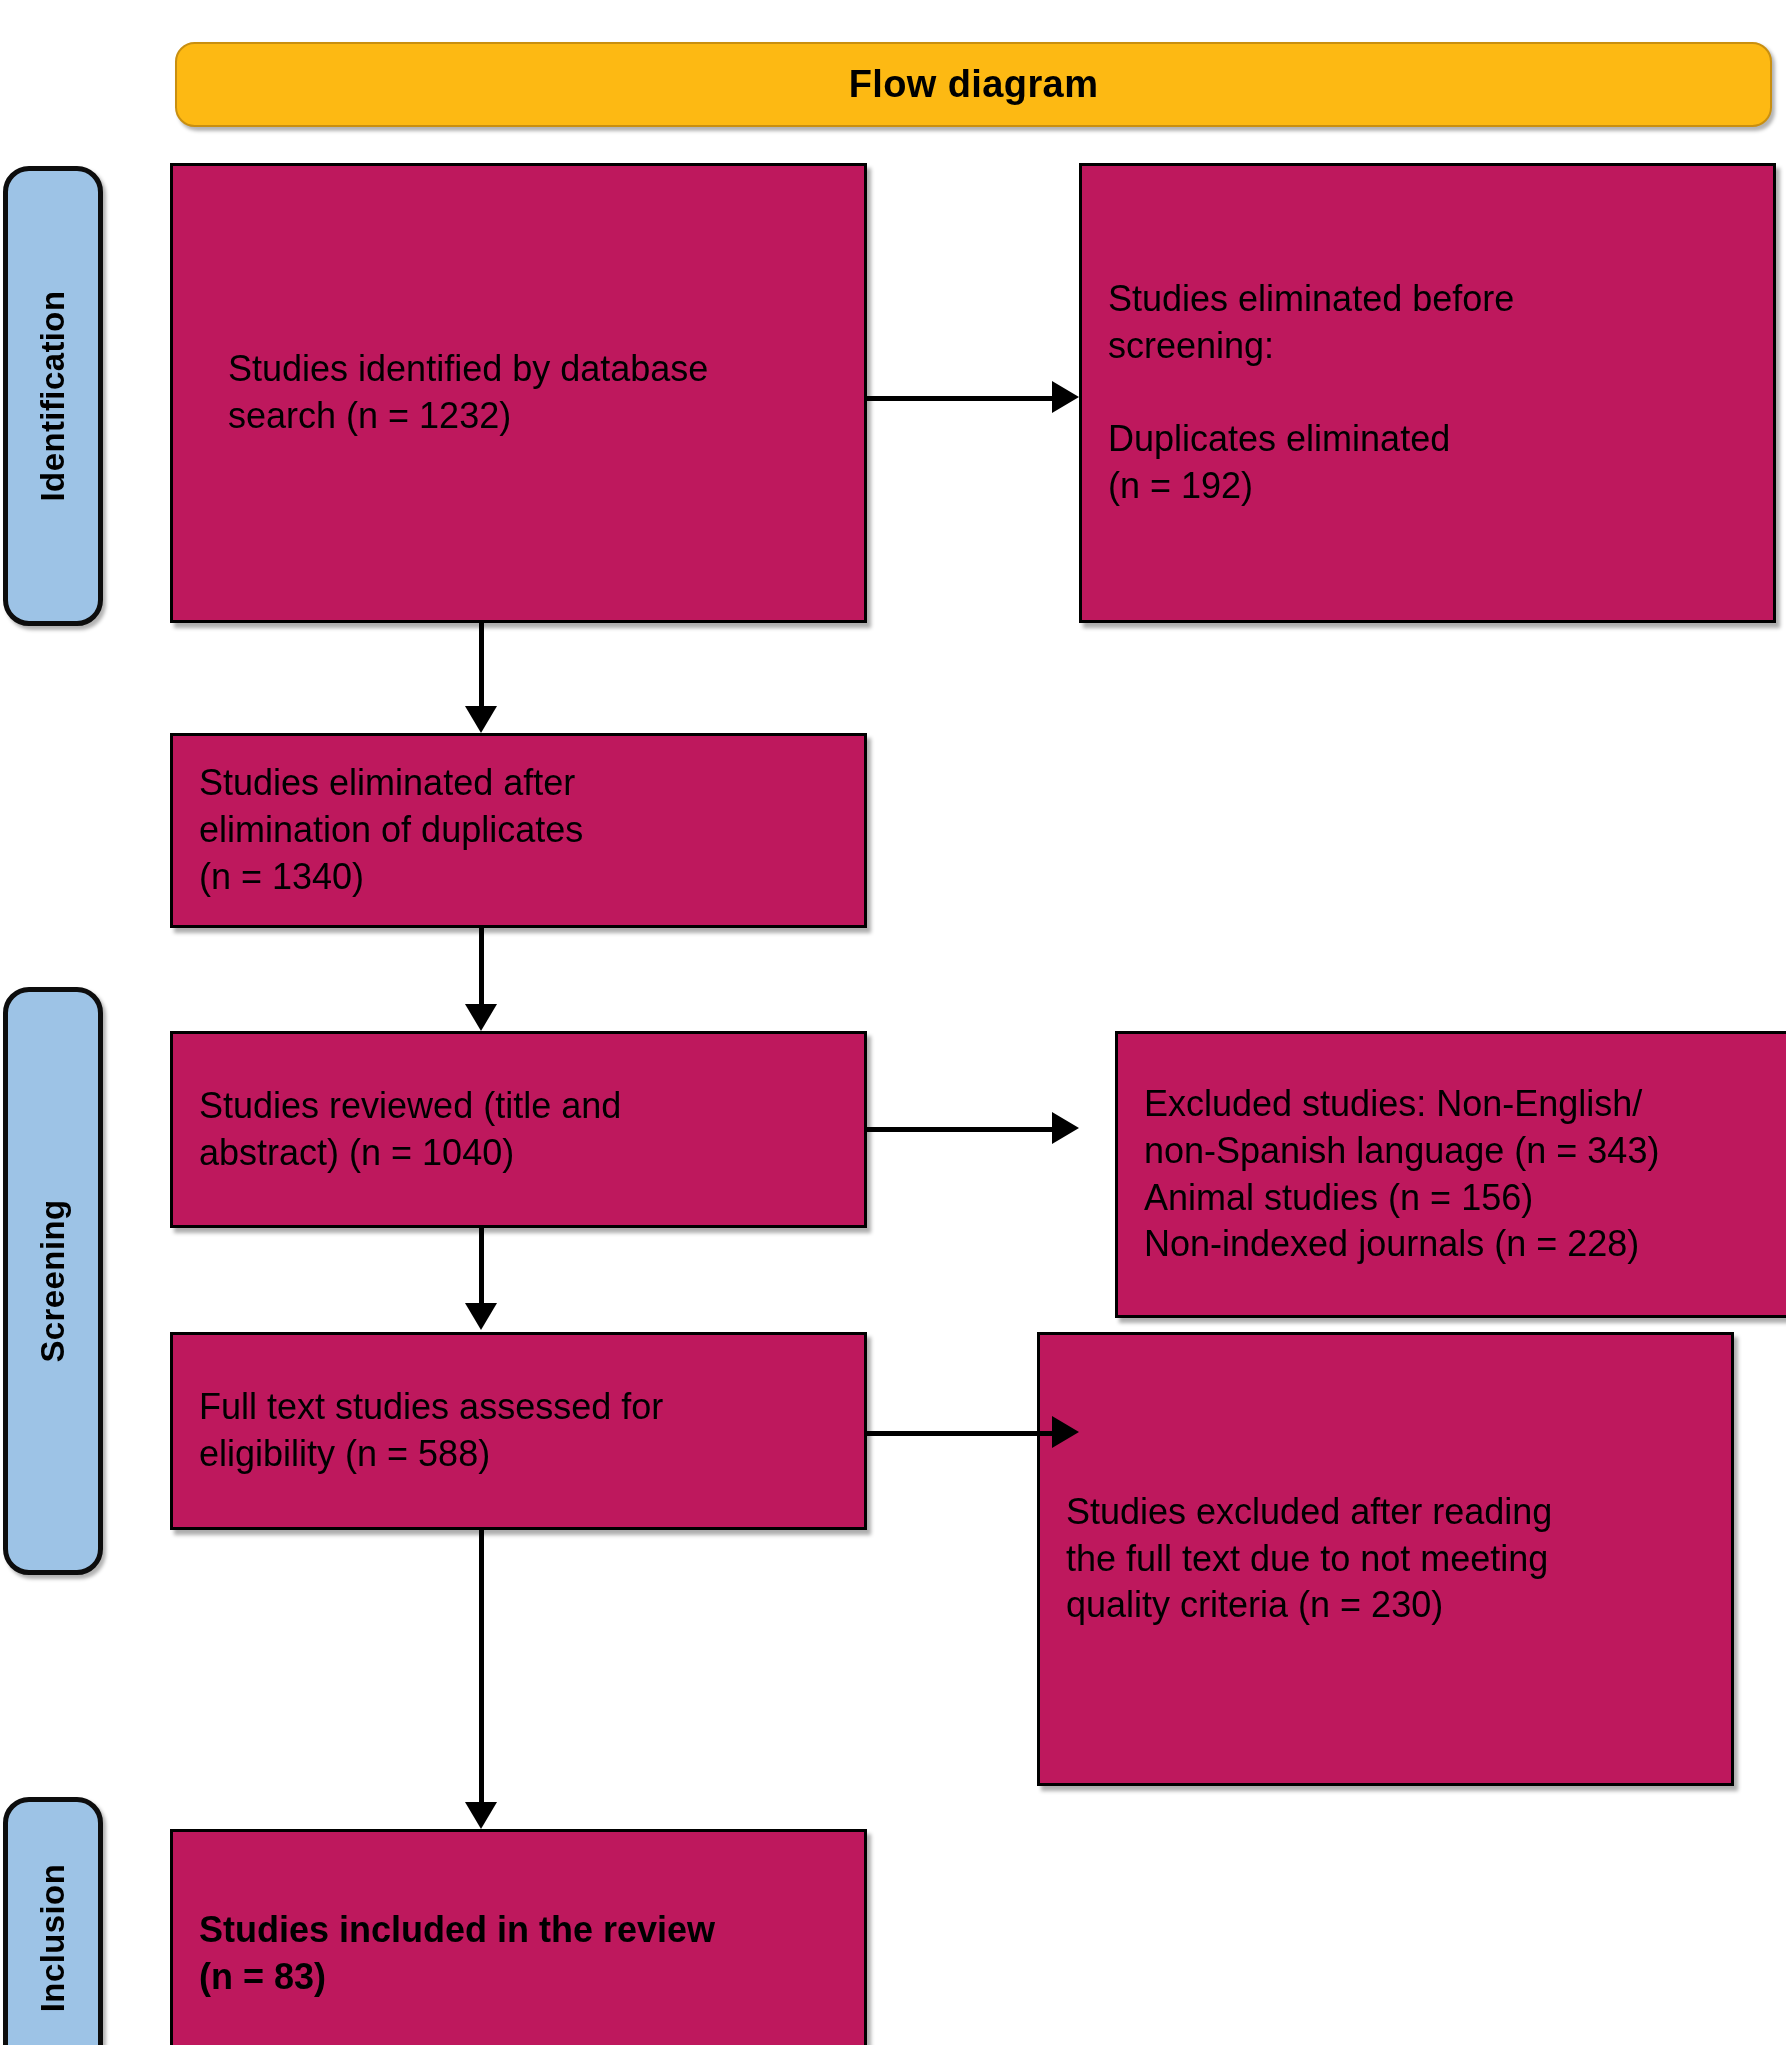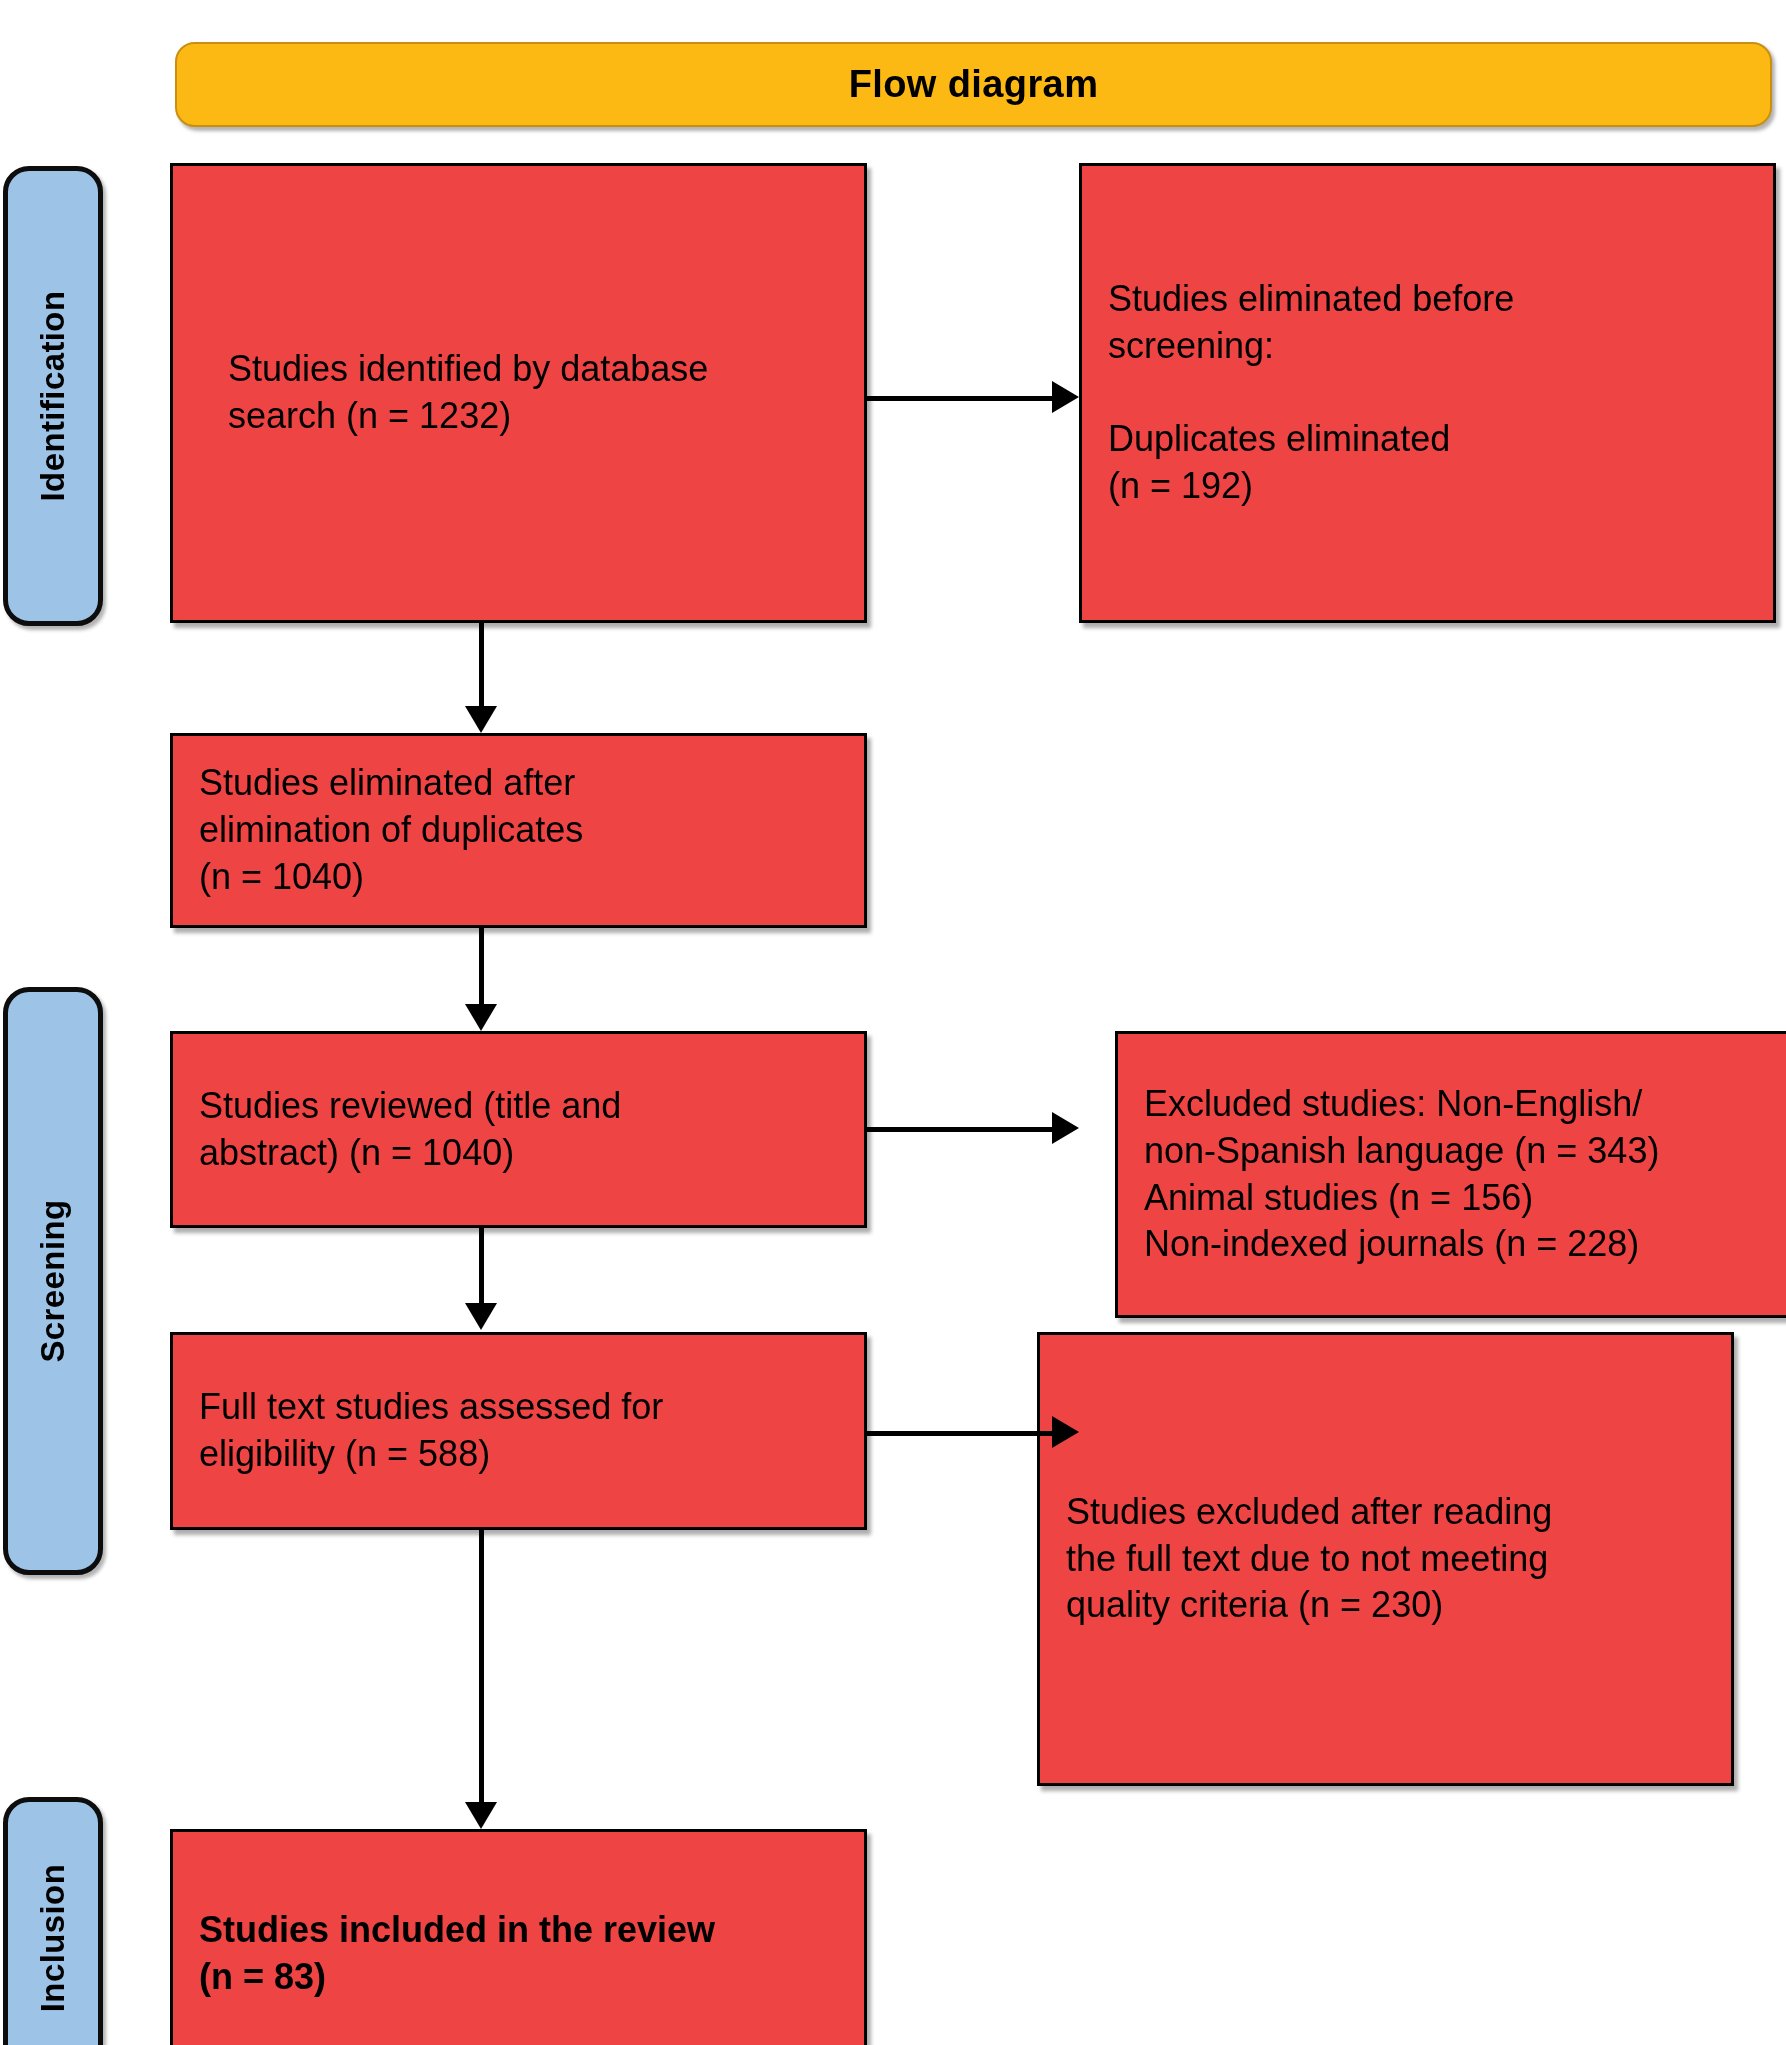--- a/index.html
+++ b/index.html
@@ -59,21 +59,21 @@
     font-weight: bold;
     color: #000000;
     white-space: nowrap;
     transform: rotate(-90deg);
     letter-spacing: 0.4px;
   }
 
   
   .flow-box {
     position: absolute;
-    background: #ef4444;
+    background: #be185d;
     border: 3.8px solid #000000;
     box-sizing: border-box;
     box-shadow: 3.8px 4.5px 3.8px rgba(0,0,0,0.32);
     display: flex;
     flex-direction: column;
     justify-content: center;
   }
   .flow-box-text {
     font-size: 36px;
     line-height: 1.30;
@@ -147,21 +147,21 @@
 
   <div class="h-line" style="left:867px; top:360px; width:185px;"></div>
   <div class="h-arrowhead" style="left:1052px; top:345px;"></div>
 
   <div class="v-line" style="left:479px; top:587px; height:83px;"></div>
   <div class="v-arrowhead" style="left:465px; top:670px;"></div>
 
   <div class="flow-box" style="left:170px; top:697px; width:697px; height:195px;">
     <div class="flow-box-text">Studies eliminated after
 elimination of duplicates
-(n = 1040)</div>
+(n = 1340)</div>
   </div>
 
   <div class="v-line" style="left:479px; top:892px; height:76px;"></div>
   <div class="v-arrowhead" style="left:465px; top:968px;"></div>
 
   <div class="flow-box" style="left:170px; top:995px; width:697px; height:197px;">
     <div class="flow-box-text">Studies reviewed (title and
 abstract) (n = 1040)</div>
   </div>
 

